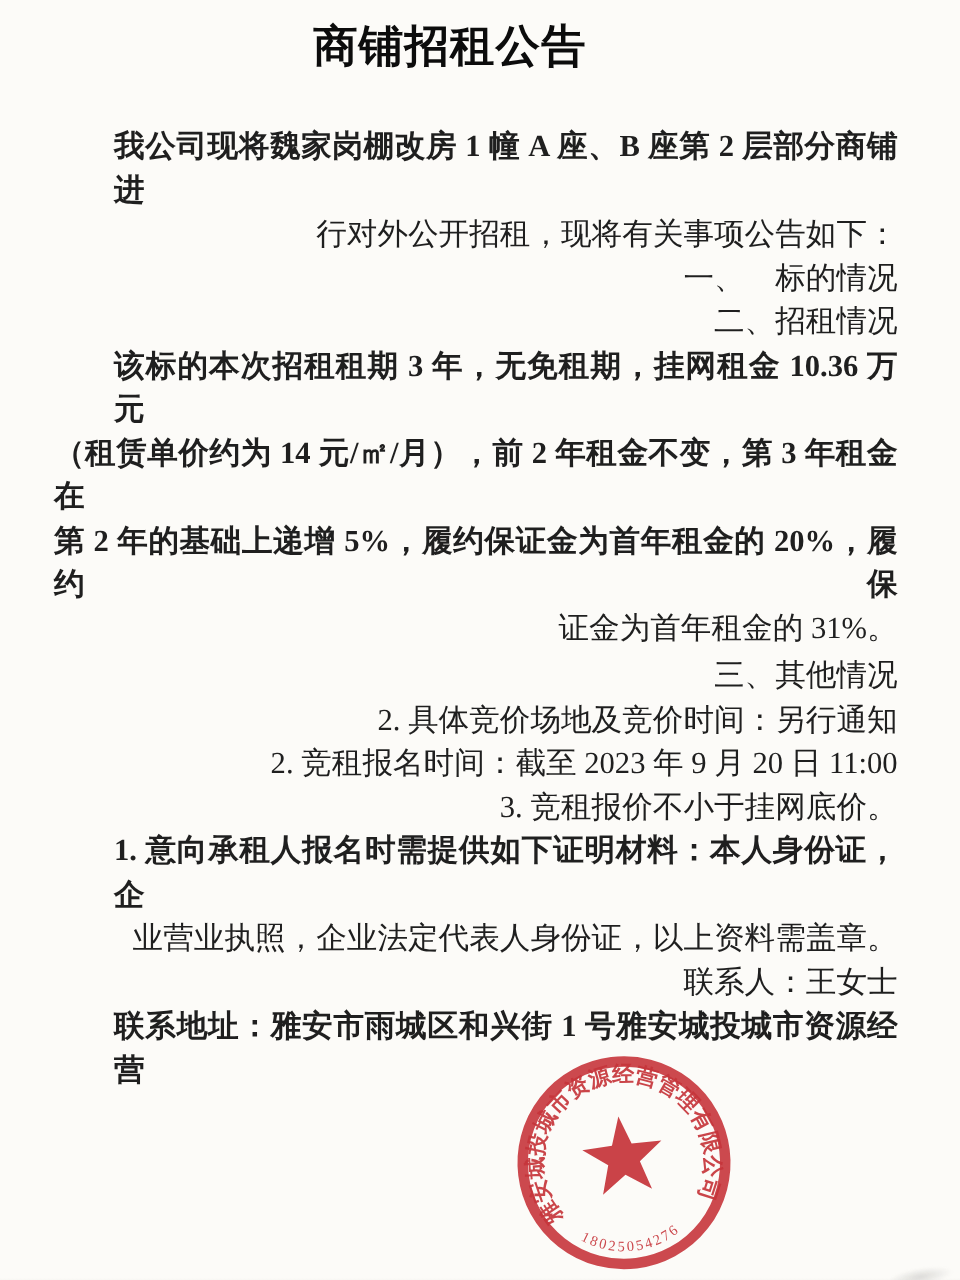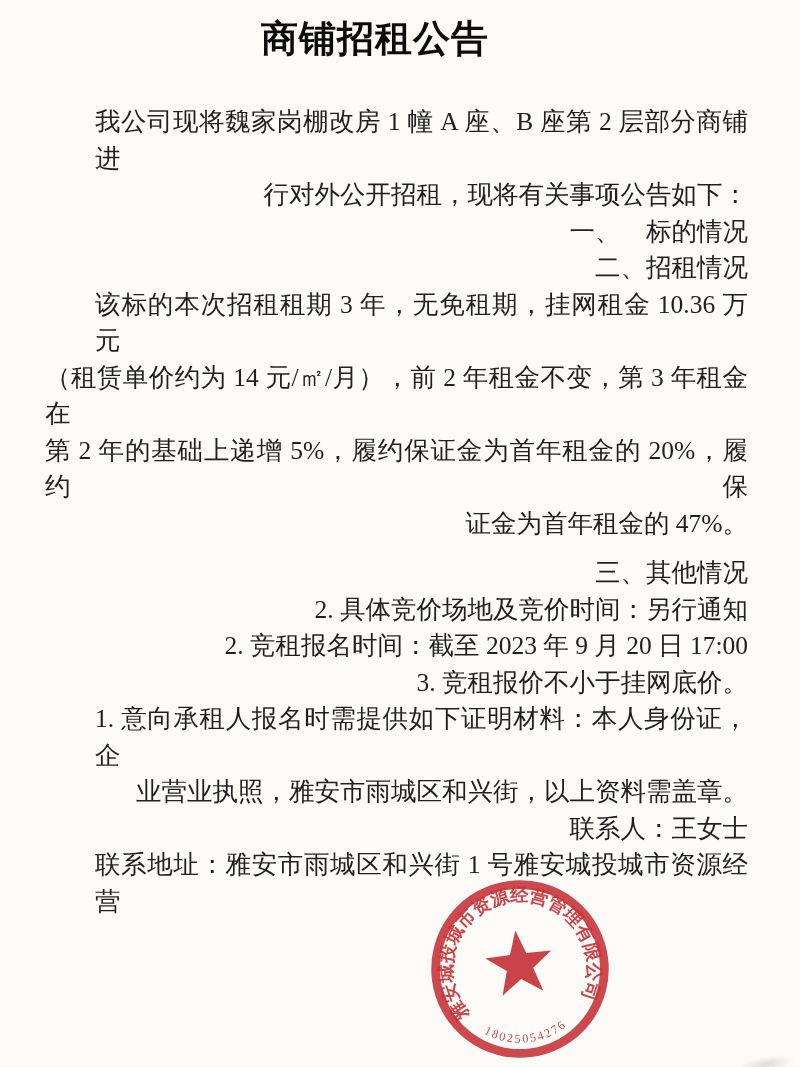--- a/index.html
+++ b/index.html
@@ -20,22 +20,22 @@
   }
 
   .body-text {
     margin-top:40px;
     padding:0 52px 0 45px;
     font-size:25.5px;
     line-height:36.5px;
   }
   .line { text-align:right; }
   .line.indent { padding-left:50px; }
-  .line.justify { text-align:justify; text-align-last:justify; }
-  .line.gap-top { margin-top:13px; }
+  .line.justify { text-align:justify; text-align-last:justify;font-weight:bold; }
+  .line.gap-top { margin-top:3px; }
 
   .seal {
     position:absolute; left:423px; top:858px;
     width:194px; height:194px;
     transform:rotate(-7deg);
     mix-blend-mode:multiply;
     opacity:.93;
   }
 
   .bottom-shade {
@@ -60,27 +60,27 @@
   <h1 class="doc-title">商铺招租公告</h1>
 
   <div class="body-text">
       <div class="line indent justify">我公司现将魏家岗棚改房 1 幢 A 座、B 座第 2 层部分商铺进</div>
       <div class="line">行对外公开招租，现将有关事项公告如下：</div>
       <div class="line indent">一、　标的情况</div>
       <div class="line indent">二、招租情况</div>
       <div class="line indent justify">该标的本次招租租期 3 年，无免租期，挂网租金 10.36 万元</div>
       <div class="line justify">（租赁单价约为 14 元/㎡/月），前 2 年租金不变，第 3 年租金在</div>
       <div class="line justify">第 2 年的基础上递增 5%，履约保证金为首年租金的 20%，履约保</div>
-      <div class="line">证金为首年租金的 47%。</div>
+      <div class="line">证金为首年租金的 31%。</div>
       <div class="line indent gap-top">三、其他情况</div>
       <div class="line indent">2. 具体竞价场地及竞价时间：另行通知</div>
-      <div class="line indent">2. 竞租报名时间：截至 2023 年 9 月 20 日 17:00</div>
+      <div class="line indent">2. 竞租报名时间：截至 2023 年 9 月 20 日 11:00</div>
       <div class="line indent">3. 竞租报价不小于挂网底价。</div>
       <div class="line indent justify">1. 意向承租人报名时需提供如下证明材料：本人身份证，企</div>
-      <div class="line">业营业执照，雅安市雨城区和兴街，以上资料需盖章。</div>
+      <div class="line">业营业执照，企业法定代表人身份证，以上资料需盖章。</div>
       <div class="line indent">联系人：王女士</div>
       <div class="line indent justify">联系地址：雅安市雨城区和兴街 1 号雅安城投城市资源经营</div>
     </div>
 
   <svg class="seal" viewBox="0 0 200 200">
 
     <circle cx="100" cy="100" r="87" fill="none" stroke="#c5262d" stroke-width="9" opacity="0.9"></circle>
 
     <defs>
       <path id="sealTextArc" d="M 42.7 140.2 A 70 70 0 1 1 157.3 140.2" fill="none"></path>

